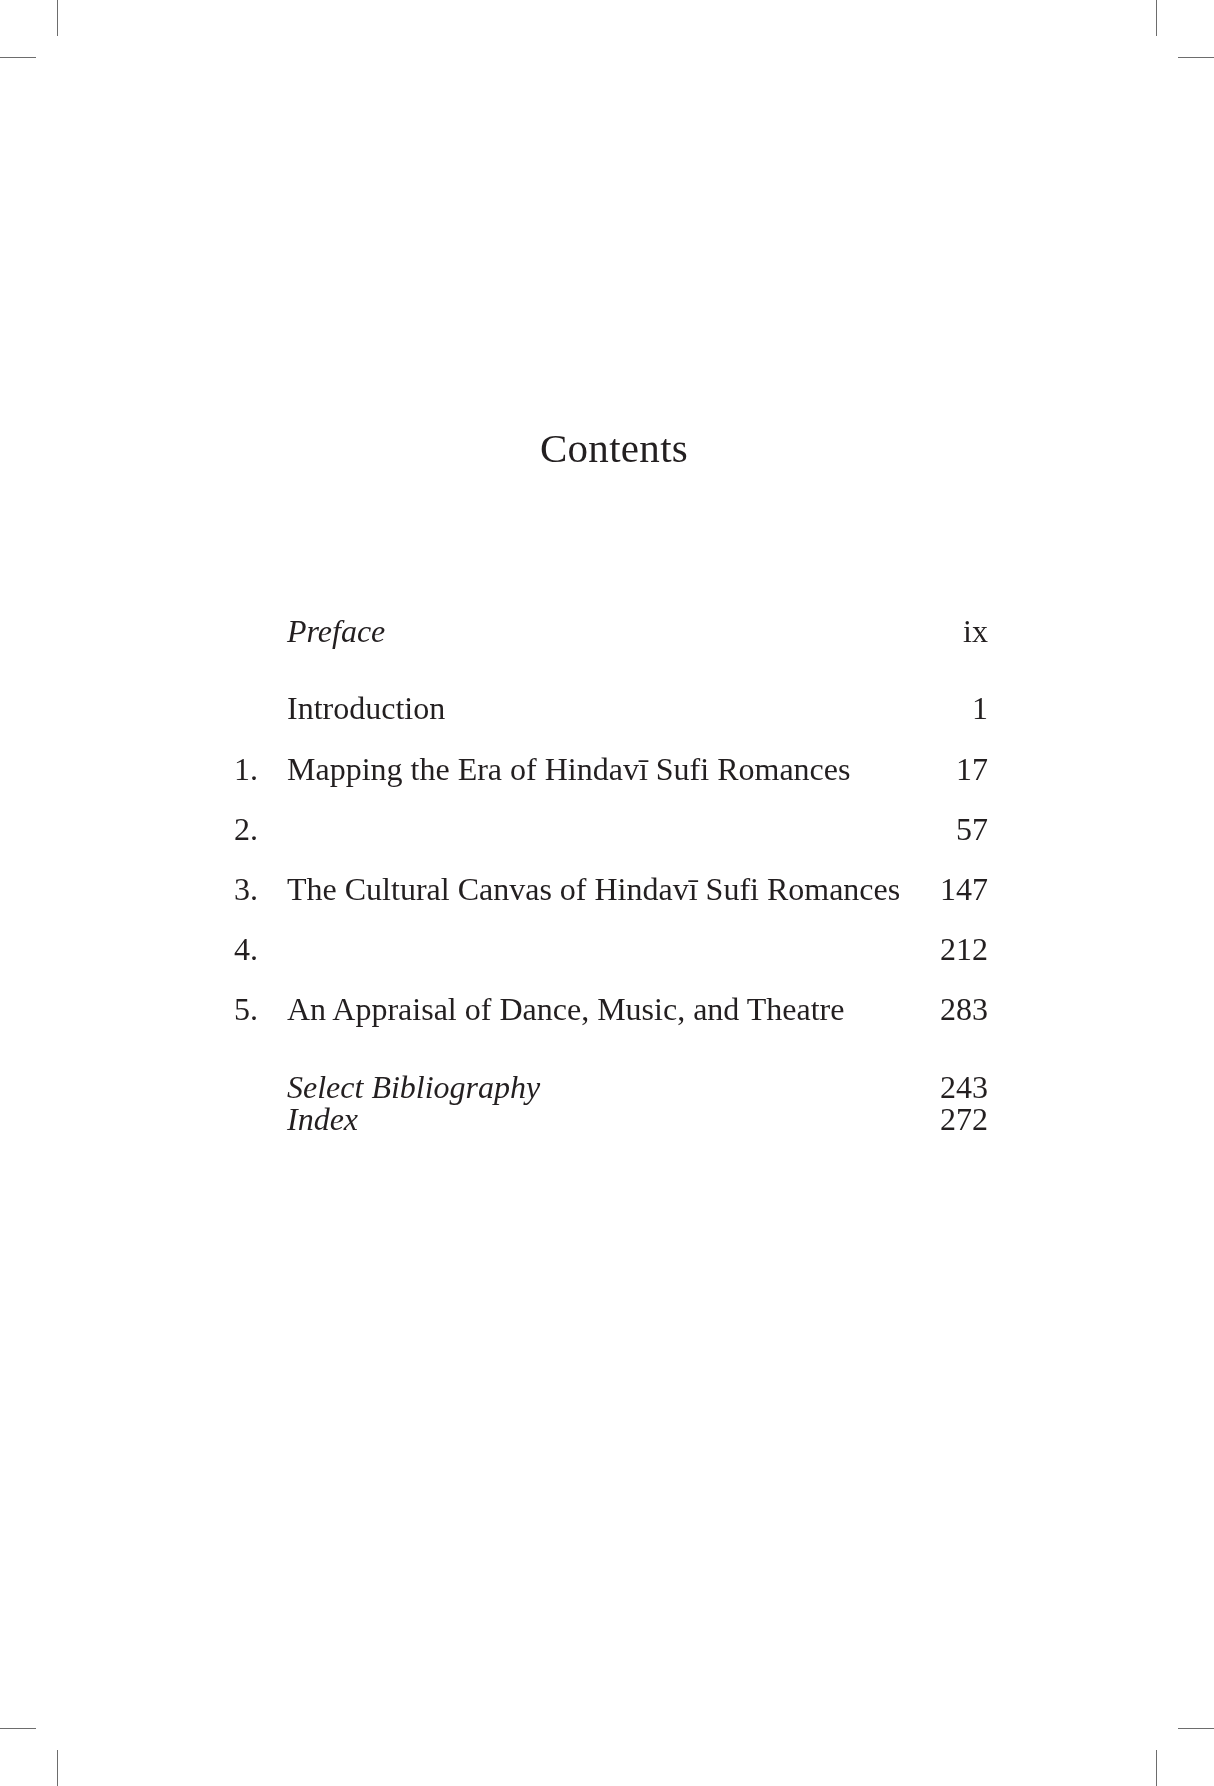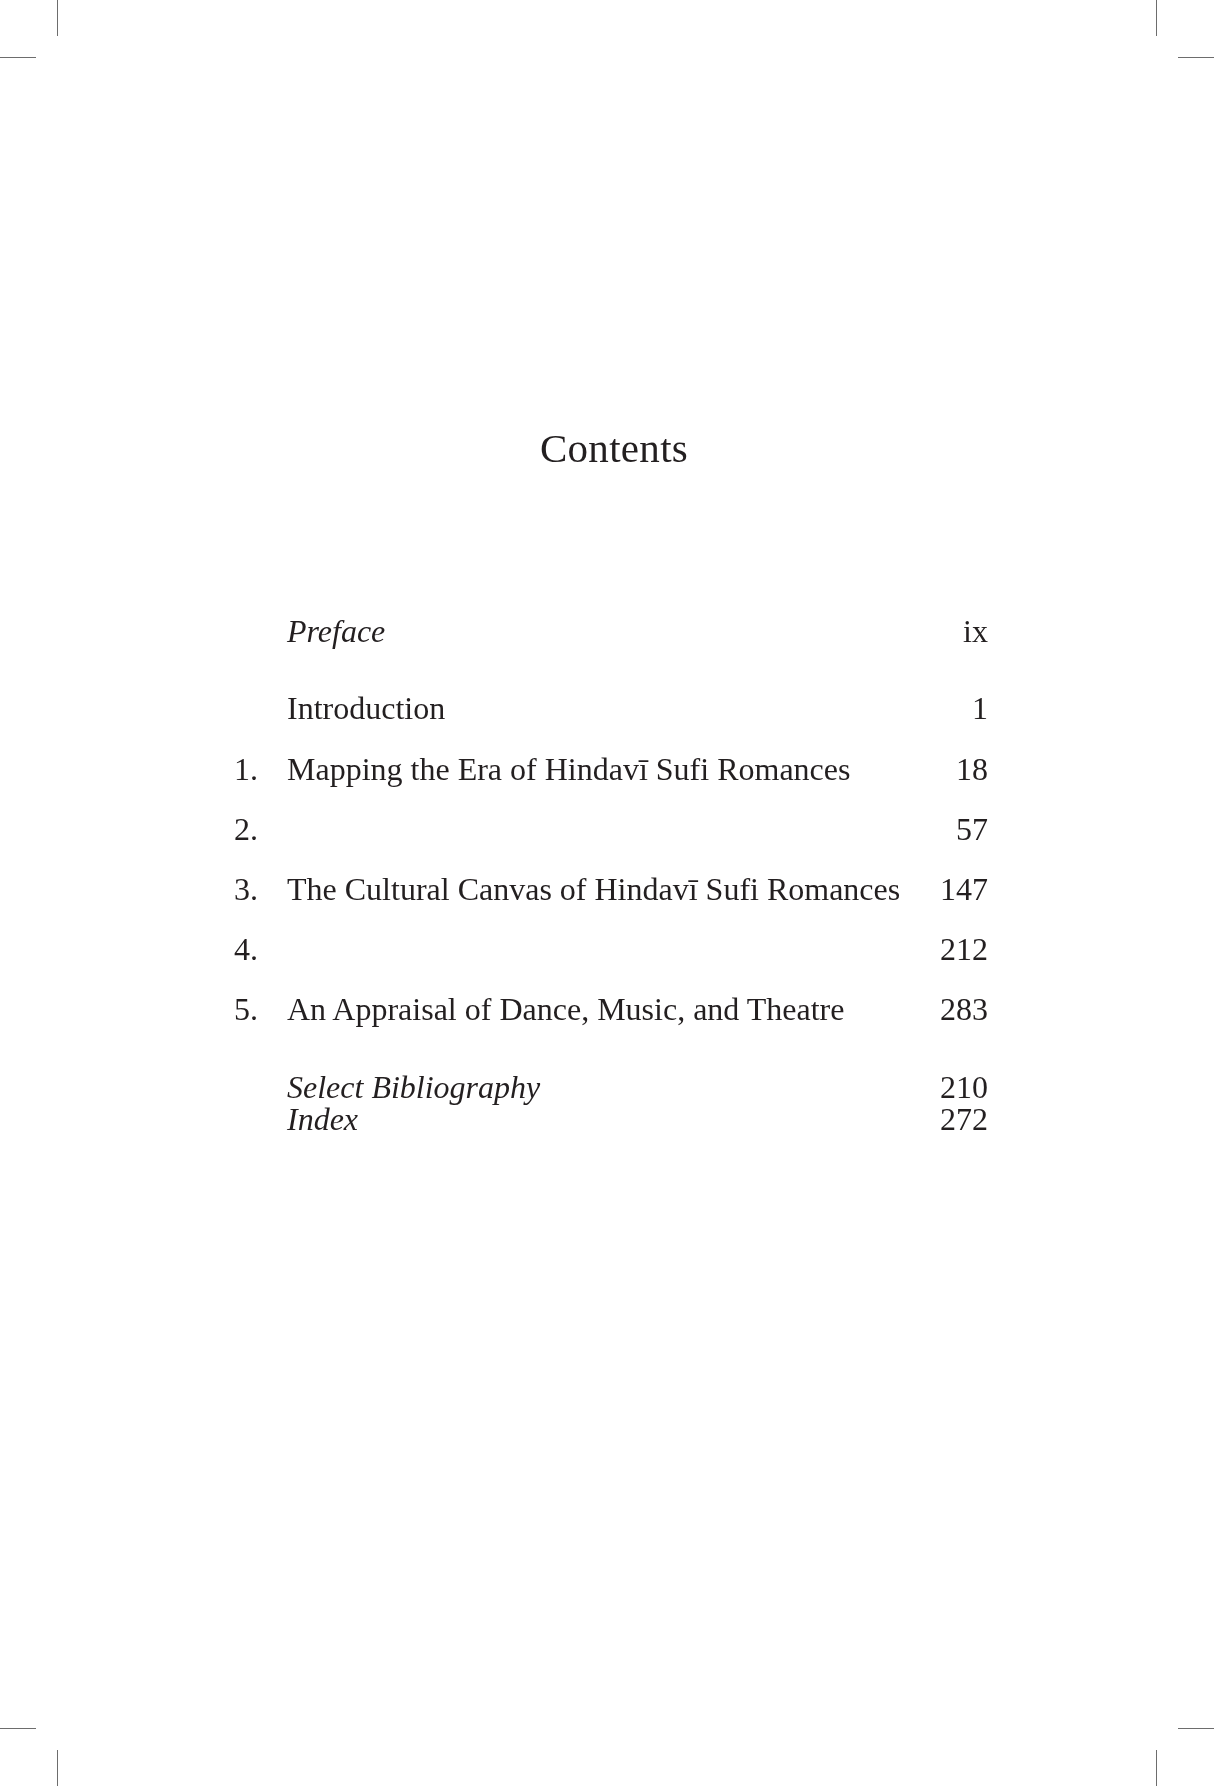--- a/index.html
+++ b/index.html
@@ -84,21 +84,21 @@
 
   <div class="toc-row" style="top:688px;">
     <span class="toc-num"></span>
     <span class="toc-title">Introduction</span>
     <span class="toc-page">1</span>
   </div>
 
   <div class="toc-row" style="top:749px;">
     <span class="toc-num">1.</span>
     <span class="toc-title">Mapping the Era of Hindavī Sufi Romances</span>
-    <span class="toc-page">18</span>
+    <span class="toc-page">17</span>
   </div>
 
   <div class="toc-row" style="top:809px;">
     <span class="toc-num">2.</span>
     <span class="toc-page">57</span>
   </div>
 
   <div class="toc-row" style="top:869px;">
     <span class="toc-num">3.</span>
     <span class="toc-title">The Cultural Canvas of Hindavī Sufi Romances</span>
@@ -111,21 +111,21 @@
   </div>
 
   <div class="toc-row" style="top:989px;">
     <span class="toc-num">5.</span>
     <span class="toc-title">An Appraisal of Dance, Music, and Theatre</span>
     <span class="toc-page">283</span>
   </div>
 
   <div class="toc-row" style="top:1067px;">
     <span class="toc-title italic">Select Bibliography</span>
-    <span class="toc-page">210</span>
+    <span class="toc-page">243</span>
   </div>
 
   <div class="toc-row" style="top:1099px;">
     <span class="toc-title italic">Index</span>
     <span class="toc-page">272</span>
   </div>
 
 </div>
 
 </body></html>

